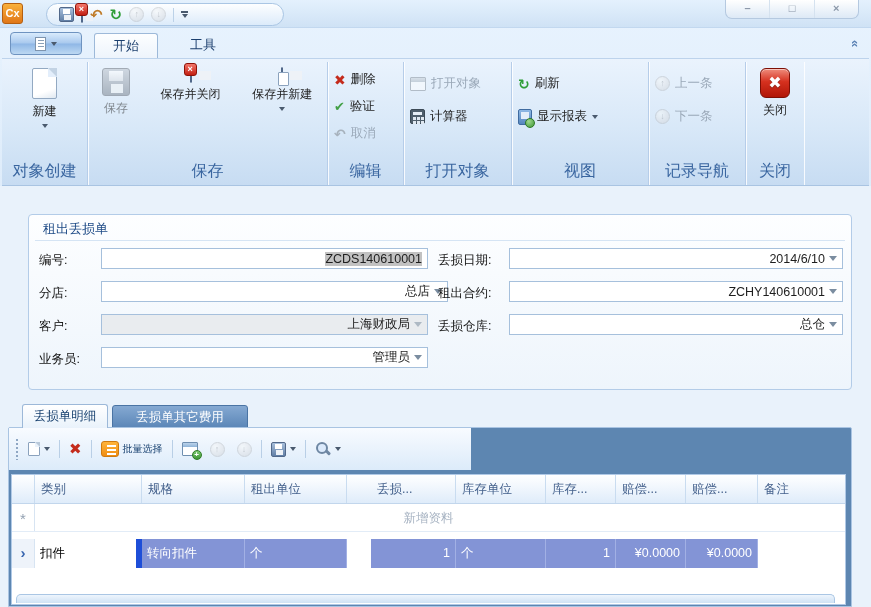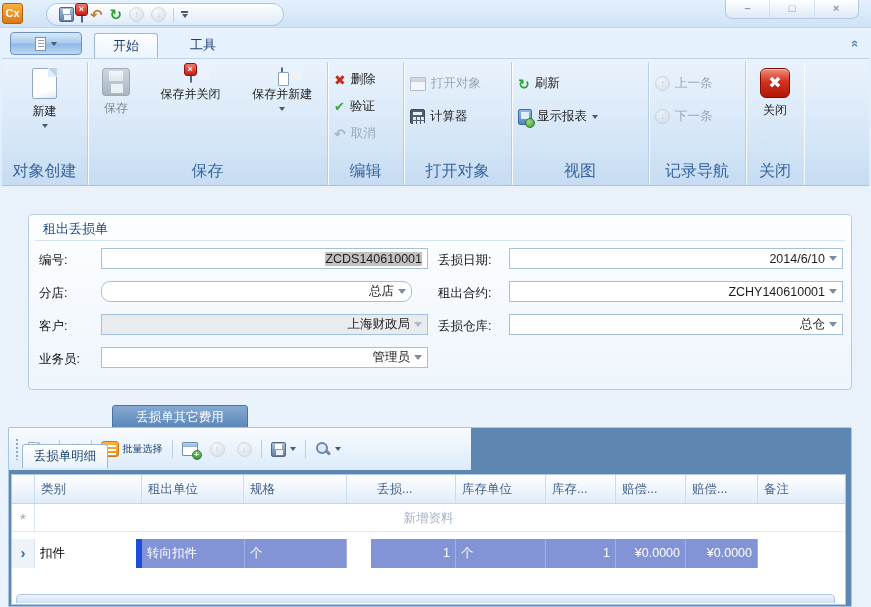--- a/index.html
+++ b/index.html
@@ -115,21 +115,21 @@
   .fld .val { flex:1; overflow:hidden; white-space:nowrap; }
   .fld.combo::after { content:""; width:0; height:0; border-left:4px solid transparent; border-right:4px solid transparent;
          border-top:5px solid #7b8da0; margin-left:4px; }
   .fld.disabled { background:#e9ecef; }
   .fld.disabled::after { border-top-color:#aeb9c4; }
   .selhl { background:#c2c2c2; }
 
   
   .dtab { position:absolute; border-radius:3px 3px 0 0; font-size:12.5px; text-align:center; }
   .dtab.active { left:22px; top:218px; width:86px; height:24px; line-height:23px; color:#17406f; z-index:3;
-                 background:linear-gradient(#ffffff,#e9f2fb); border:1px solid #9cb8d8; border-bottom:none;margin-top:40px; }
+                 background:linear-gradient(#ffffff,#e9f2fb); border:1px solid #9cb8d8; border-bottom:none; }
   .dtab.idle { left:112px; top:219px; width:136px; height:23px; line-height:22px; color:#fff;
                background:linear-gradient(#85a9d2,#5c87b8); border:1px solid #4a74a4; }
   .content { position:absolute; left:8px; top:241px; width:844px; height:180px; background:#5d86b1;
              border:1px solid #a9c4e2; border-radius:2px 2px 0 0; }
   .dtoolbar { position:absolute; left:0; top:0; width:462px; height:42px; background:linear-gradient(#f8fbff,#dcebfa);
               display:flex; align-items:center; gap:6px; padding:0 6px; }
   .tsep { width:1px; height:18px; background:#b9cfe6; }
   .tbtn { display:flex; align-items:center; gap:4px; padding:2px 3px; }
   .tbtn .lbl { font-size:10px; color:#17406f; }
   .tx { color:#c42b1c; font-weight:bold; font-size:15px; }
@@ -307,21 +307,21 @@
   <div class="gbox">
     <div class="gbox-title">租出丢损单</div>
     <div class="gbox-sep"></div>
 
     <span class="flabel" style="left:10px; top:37px;">编号:</span>
     <div class="fld" style="left:72px; top:33px; width:327px;">
       <span class="val"><span class="selhl">ZCDS140610001</span></span>
     </div>
 
     <span class="flabel" style="left:10px; top:70px;">分店:</span>
-    <div class="fld combo" style="left:72px; top:66px; width:311px;border-radius:9px;">
+    <div class="fld combo" style="left:72px; top:66px; width:347px;">
       <span class="val">总店</span>
     </div>
 
     <span class="flabel" style="left:10px; top:103px;">客户:</span>
     <div class="fld combo disabled" style="left:72px; top:99px; width:327px;">
       <span class="val">上海财政局</span>
     </div>
 
     <span class="flabel" style="left:10px; top:136px;">业务员:</span>
     <div class="fld combo" style="left:72px; top:132px; width:327px;">
@@ -385,22 +385,22 @@
       <span class="tbtn">
         <span class="mag"></span>
         <span class="caret"></span>
       </span>
     </div>
 
     <div class="grid">
       <div class="gr ghead">
         <span class="gh c0"></span>
         <span class="gh c1">类别</span>
+        <span class="gh c2">规格</span>
         <span class="gh c3">租出单位</span>
-        <span class="gh c2">规格</span>
         <span class="gh c4">丢损...</span>
         <span class="gh c5">库存单位</span>
         <span class="gh c6">库存...</span>
         <span class="gh c7">赔偿...</span>
         <span class="gh c8">赔偿...</span>
         <span class="gh c9" style="border-right:none;">备注</span>
       </div>
 
       <div class="gr newrow">
         <span class="ind"><span class="star">*</span></span>

